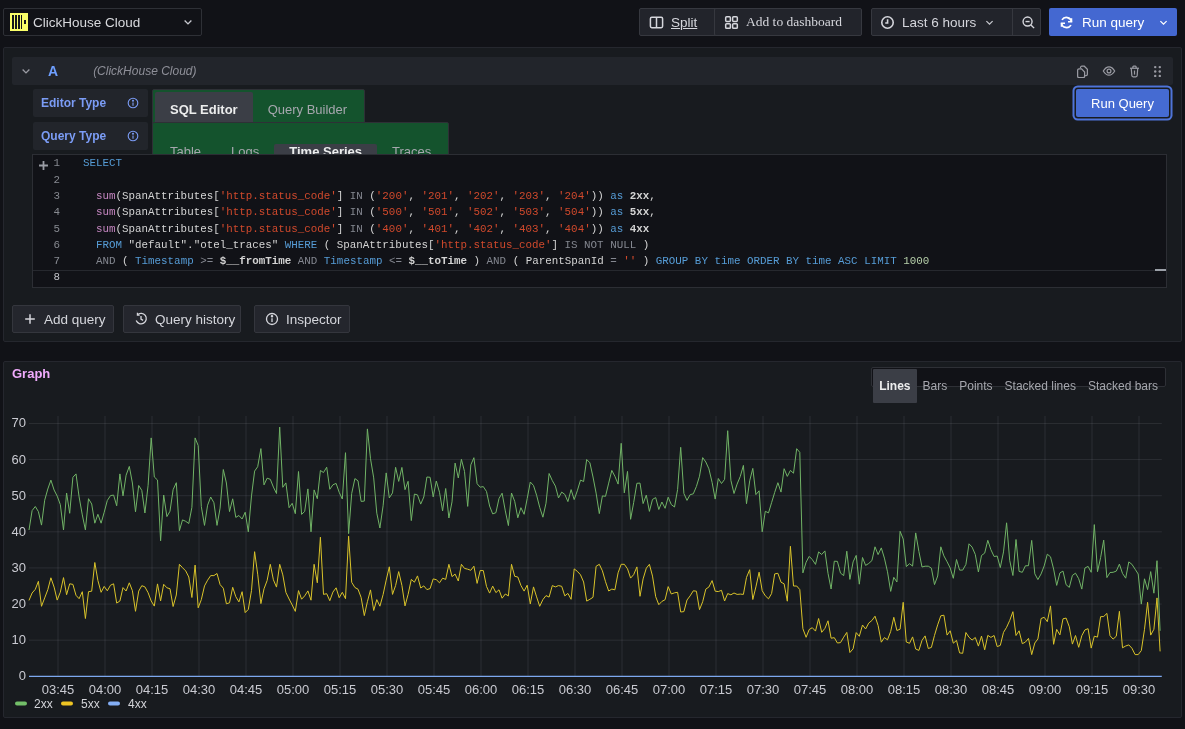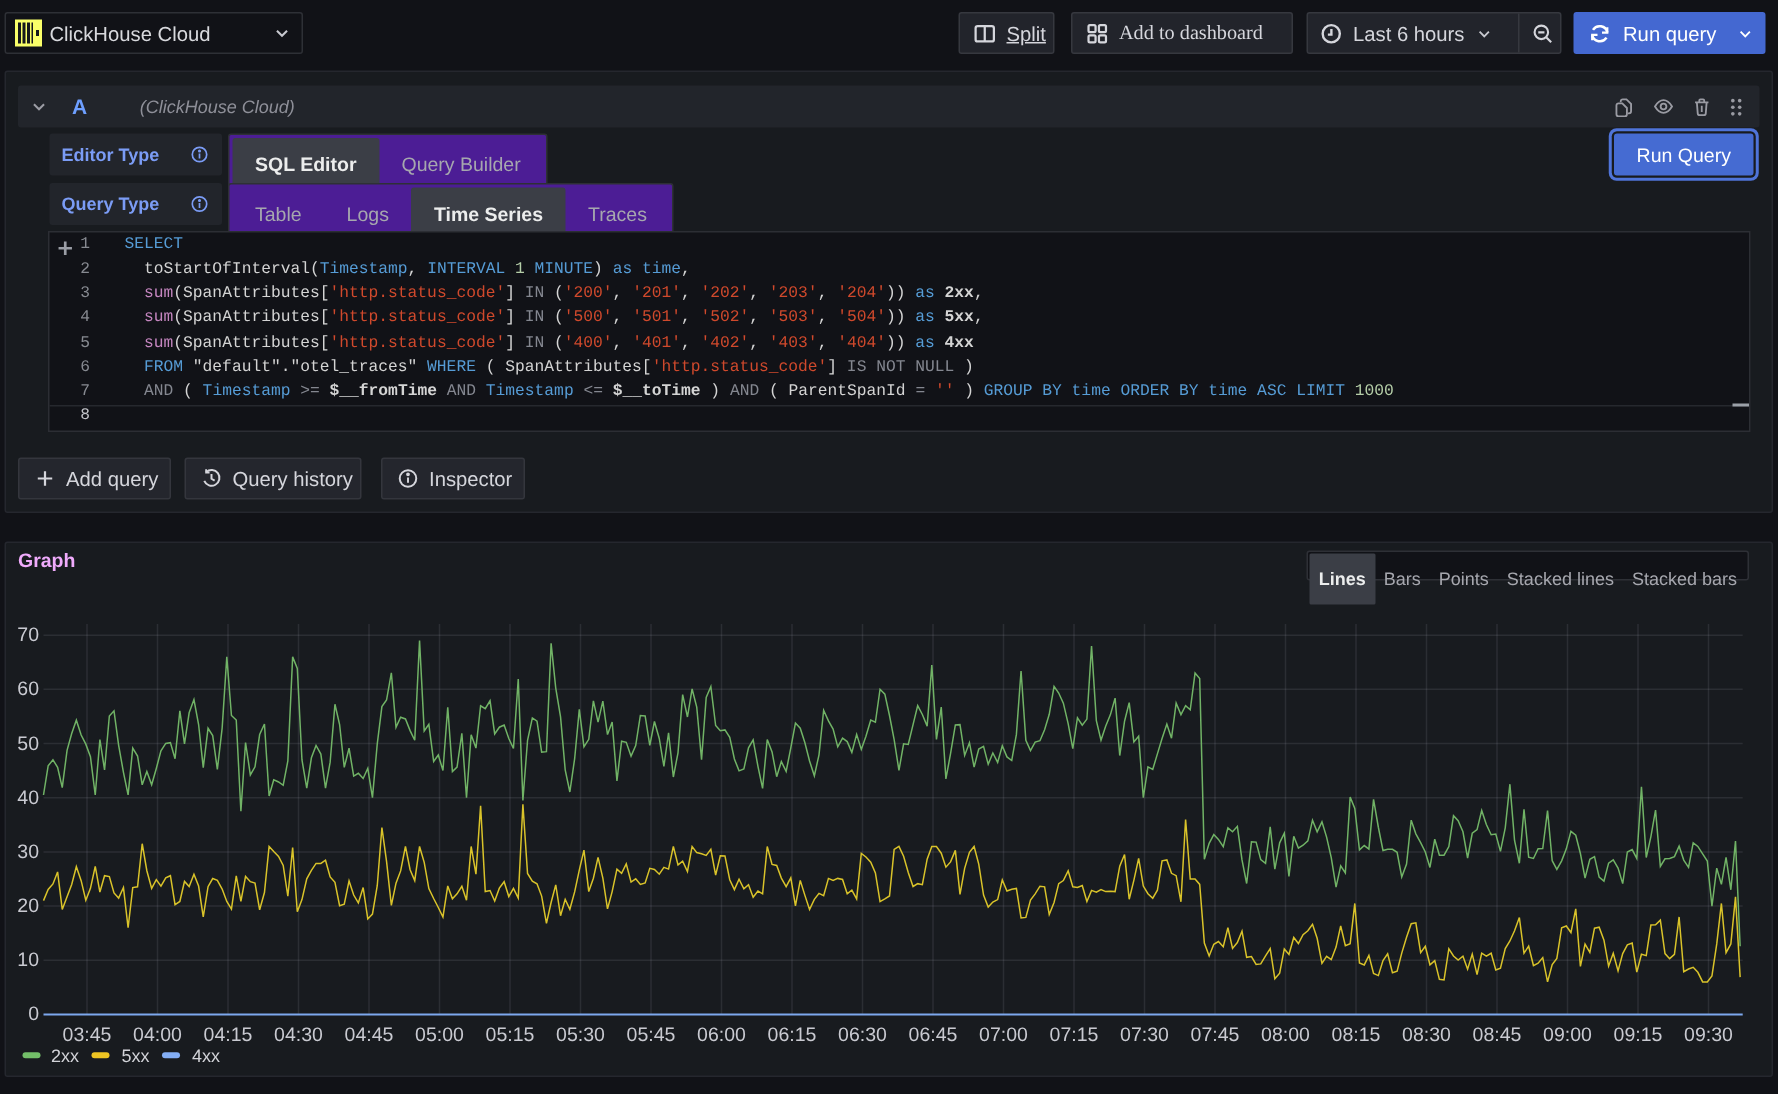--- a/index.html
+++ b/index.html
@@ -16,21 +16,21 @@
 .chlogo i { position:absolute; top:2.2px; width:1.8px; height:13.6px; background:#15171c; }
 .chlogo .dot { position:absolute; width:2.2px; height:3.4px; top:7.3px; left:14px; background:#15171c; }
 .icon { display:inline-block; vertical-align:middle; }
 
 
 .card { position:absolute; background:#181b1f; border:1px solid #25272e; border-radius:2px; }
 .qhead { position:absolute; left:8px; right:8px; top:9px; height:28px; background:#22252b; border-radius:2px;
   display:flex; align-items:center; }
 .flabel { position:absolute; height:28px; background:#22252b; border-radius:2px; color:#7b9cf5;
   font-size:12px; font-weight:600; display:flex; align-items:center; }
-.radiogrp { position:absolute; height:40px; border:1px solid #2e3036; border-radius:2px; background:#4c1d95;
+.radiogrp { position:absolute; height:40px; border:1px solid #2e3036; border-radius:2px; background:#14532d;
   display:flex; align-items:stretch; padding:2px; }
 .radiogrp .it { display:flex; align-items:center; padding:0 15px; font-size:13px; color:#a6a7ae; border-radius:2px; }
 .radiogrp .it.sel { background:#3b3e46; color:#eceded; font-weight:700; }
 
 
 .editor { position:absolute; left:28px; top:106px; right:14px; height:134px; background:#111217;
   border:1px solid #2c2e34; font-family:"Liberation Mono", monospace; font-size:10.85px; }
 .ln { position:absolute; width:27px; text-align:right; color:#878a91; }
 .cl { position:absolute; left:50px; white-space:pre; color:#d4d4d4; }
 .k { color:#569cd6; } .s { color:#d0492c; } .n { color:#b5cea8; } .m { color:#c586c0; }
@@ -56,21 +56,21 @@
       <i style="left:7.9px"></i>
       <i style="left:10.7px"></i>
     <span class="dot"></span>
   </div>
   <span style="margin-left:5px; font-size:13.5px; font-weight:500; color:#d8d9dd;">ClickHouse Cloud</span>
   <svg class="icon" style="position:absolute; right:7px;" width="12" height="12" viewBox="0 0 16 16" fill="none" stroke="#c7c8cf" stroke-width="1.8">
       <path d="M3.5 6 L8 10.5 L12.5 6"></path>
     </svg>
 </div>
 
-<div class="tbtn" style="left:639px; width:64px;text-decoration:underline;">
+<div class="tbtn" style="left:639px; width:92px;text-decoration:underline;">
   <svg class="icon" style="margin-left:9px;" width="15" height="15" viewBox="0 0 16 16" fill="none" stroke="#d5d6dc" stroke-width="1.6">
       <rect x="1.5" y="2.5" width="13" height="11" rx="1.5"></rect>
       <path d="M8 2.5 V13.5"></path>
     </svg>
   <span style="margin-left:7px;">Split</span>
 </div>
 
 <div class="tbtn" style="left:714px; width:148px;font-family:Liberation Serif, serif;">
   <svg class="icon" style="margin-left:9px;" width="15" height="15" viewBox="0 0 16 16" fill="none" stroke="#d5d6dc" stroke-width="1.6">
       <rect x="1.8" y="1.8" width="5" height="5" rx="1"></rect>
@@ -159,32 +159,31 @@
   <div class="abs" style="left:1072px; top:41px; width:93px; height:28px; background:#456bd2; border-radius:2px; display:flex; align-items:center; justify-content:center; color:#fff; font-size:13px; font-weight:500; box-shadow:0 0 0 1.5px #181b1f, 0 0 0 3.5px #4f74d9;">Run Query</div>
 
   <div class="flabel" style="left:29px; top:74px; width:115px; padding-left:8px;">
     Query Type
     <svg class="icon" style="position:absolute; right:9px;" width="12" height="12" viewBox="0 0 16 16" fill="none" stroke="#7b9cf5" stroke-width="1.5">
         <circle cx="8" cy="8" r="6.4"></circle>
         <path d="M8 7.2 V11.5"></path>
         <circle cx="8" cy="4.9" r="0.6" fill="#7b9cf5"></circle>
       </svg>
   </div>
-  <div class="radiogrp" style="left:148px; top:74px;">
+  <div class="radiogrp" style="left:148px; top:74px;align-items:flex-end;">
     <div class="it">Table</div>
     <div class="it">Logs</div>
     <div class="it sel">Time Series</div>
     <div class="it">Traces</div>
   </div>
 
   <div class="editor" id="ed">
       <div class="ln" style="top:2.2px;">1</div>
       <div class="cl" style="top:2.2px"><span class="k">SELECT</span></div>
       <div class="ln" style="top:18.5px;">2</div>
-      <div class="cl" style="top:18.5px">  toStartOfInterval(<span class="k">Timestamp</span>, <span class="k">INTERVAL</span> <span class="n">1</span> <span class="k">MINUTE</span>) <span class="k">as</span> <span class="k">time</span>,</div>
       <div class="ln" style="top:34.8px;">3</div>
       <div class="cl" style="top:34.8px">  <span class="m">sum</span>(SpanAttributes[<span class="s">'http.status_code'</span>] <span class="g">IN</span> (<span class="s">'200'</span>, <span class="s">'201'</span>, <span class="s">'202'</span>, <span class="s">'203'</span>, <span class="s">'204'</span>)) <span class="k">as</span> <span class="b">2xx</span>,</div>
       <div class="ln" style="top:51.2px;">4</div>
       <div class="cl" style="top:51.2px">  <span class="m">sum</span>(SpanAttributes[<span class="s">'http.status_code'</span>] <span class="g">IN</span> (<span class="s">'500'</span>, <span class="s">'501'</span>, <span class="s">'502'</span>, <span class="s">'503'</span>, <span class="s">'504'</span>)) <span class="k">as</span> <span class="b">5xx</span>,</div>
       <div class="ln" style="top:67.5px;">5</div>
       <div class="cl" style="top:67.5px">  <span class="m">sum</span>(SpanAttributes[<span class="s">'http.status_code'</span>] <span class="g">IN</span> (<span class="s">'400'</span>, <span class="s">'401'</span>, <span class="s">'402'</span>, <span class="s">'403'</span>, <span class="s">'404'</span>)) <span class="k">as</span> <span class="b">4xx</span></div>
       <div class="ln" style="top:83.8px;">6</div>
       <div class="cl" style="top:83.8px">  <span class="k">FROM</span> "default"."otel_traces" <span class="k">WHERE</span> ( SpanAttributes[<span class="s">'http.status_code'</span>] <span class="g">IS NOT NULL</span> )</div>
       <div class="ln" style="top:100.1px;">7</div>
       <div class="cl" style="top:100.1px">  <span class="g">AND</span> ( <span class="k">Timestamp</span> <span class="g">&gt;=</span> <span class="b">$__fromTime</span> <span class="g">AND</span> <span class="k">Timestamp</span> <span class="g">&lt;=</span> <span class="b">$__toTime</span> ) <span class="g">AND</span> ( ParentSpanId <span class="g">=</span> <span class="s">''</span> ) <span class="k">GROUP BY</span> <span class="k">time</span> <span class="k">ORDER BY</span> <span class="k">time</span> <span class="k">ASC</span> <span class="k">LIMIT</span> <span class="n">1000</span></div>

